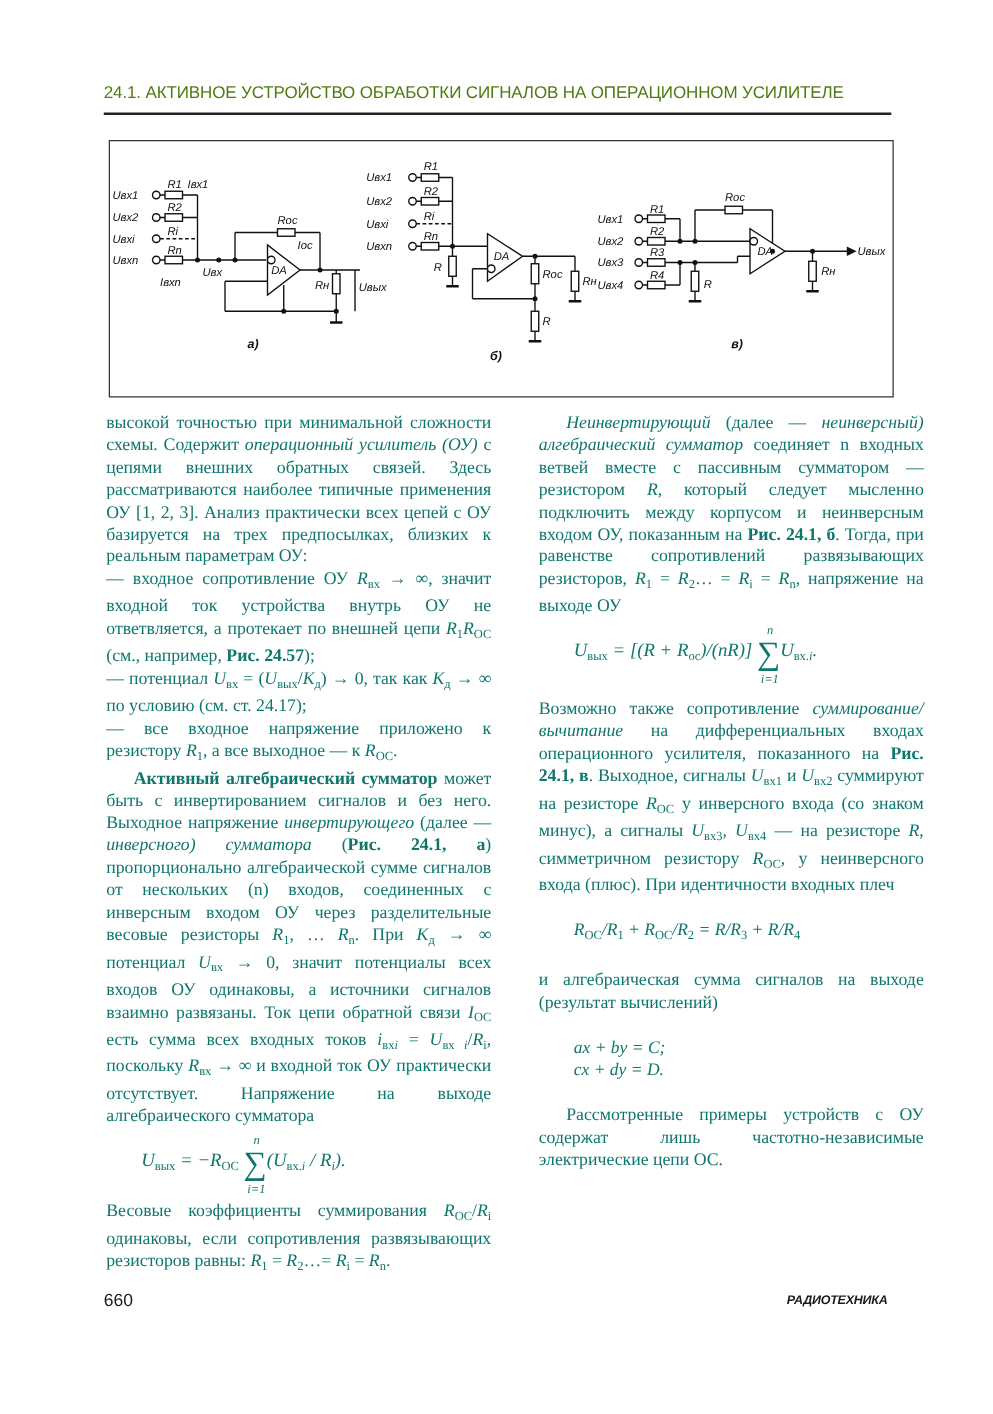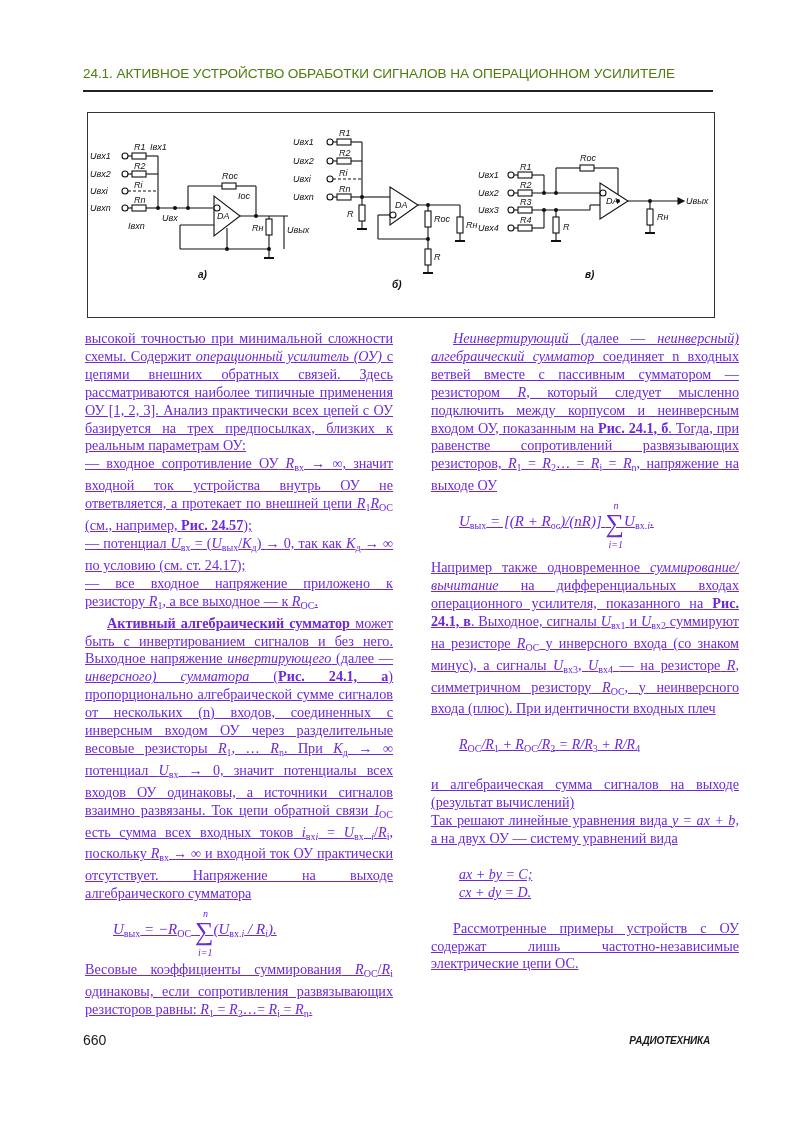--- a/index.html
+++ b/index.html
@@ -2,21 +2,21 @@
 <html><head>
 <meta charset="utf-8">
 <style>
   html, body { margin:0; padding:0; background:#fff; }
   body { width:794px; height:1131px; position:relative; overflow:hidden; color:#1a1a1a; }
   .header { position:absolute; left:83px; top:66px; width:630px; font-family:"Liberation Sans", sans-serif; font-size:13.6px; letter-spacing:-0.1px; color:#4d7c0f; }
   .header-rule { position:absolute; left:83px; top:90px; width:630px; height:2px; background:#222; }
   .figure-box { position:absolute; left:87px; top:112px; width:628px; height:206px; border:1.6px solid #333; box-sizing:border-box; }
   .figure-box svg { position:absolute; left:0; top:0; }
   .caption { position:absolute; left:0; width:100%; top:181px; text-align:center; font-family:"Liberation Serif", serif; font-weight:bold; font-size:13px; }
-  .col { position:absolute; top:330px; width:308px; font-family:"Liberation Serif", serif; font-size:14.2px; line-height:17.9px; text-align:justify; color:#6d28d9;text-decoration:underline; }
+  .col { position:absolute; top:330px; width:308px; font-family:"Liberation Serif", serif; font-size:14.2px; line-height:17.9px; text-align:justify; color:#0f766e; }
   .col.left { left:85px; }
   .col.right { left:431px; }
   .col p { margin:0; }
   .indent { text-indent:22px; }
   .formula { font-family:"Liberation Serif", serif; font-style:italic; font-size:14px; margin:18px 0 18px 28px; text-align:left; }
   .formula.big { font-size:15px; }
   .sub { font-size:10px; vertical-align:-3px; font-style:normal; }
   .i { font-style:italic; }
   .b { font-weight:bold; }
   .sigma { font-size:26px; font-style:normal; vertical-align:-6px; position:relative; }
@@ -289,40 +289,36 @@
     <span class="b">Рис. 24.1, б</span>.
     <span>Тогда, при равенстве сопротивлений развязывающих резисторов,</span>
     <span class="i">R</span><span class="sub">1</span> = <span class="i">R</span><span class="sub">2</span>… = <span class="i">R<span class="sub">i</span></span> = <span class="i">R<span class="sub">n</span></span>,
     <span>напряжение на выходе ОУ</span>
   </p>
   <div class="formula big">
     U<span class="sub">вых</span> = [(R + R<span class="sub">oc</span>)/(nR)]
     <span class="sigma">∑<span class="lim-top">n</span><span class="lim-bot">i=1</span></span>U<span class="sub">вх.<i>i</i></span>.
   </div>
   <p style="margin-top:24px">
-    <span>Например также одновременное</span>
+    <span>Возможно также сопротивление</span>
     <span class="i">суммирование/вычитание</span>
     <span>на дифференциальных входах операционного усилителя, показанного на</span>
     <span class="b">Рис. 24.1, в</span>.
     <span>Выходное, сигналы</span> <span class="i">U</span><span class="sub">вх1</span>
     <span>и</span> <span class="i">U</span><span class="sub">вх2</span>
     <span>суммируют на резисторе</span> <span class="i">R</span><span class="sub">OC</span>
     <span>у инверсного входа (со знаком минус), а сигналы</span> <span class="i">U</span><span class="sub">вх3</span>, <span class="i">U</span><span class="sub">вх4</span>
     <span>— на резисторе</span> <span class="i">R</span>,
     <span>симметричном резистору</span> <span class="i">R</span><span class="sub">OC</span>,
     <span>у неинверсного входа (плюс). При идентичности входных плеч</span>
   </p>
   <div class="formula">
     R<span class="sub">OC</span>/R<span class="sub">1</span> + R<span class="sub">OC</span>/R<span class="sub">2</span> = R/R<span class="sub">3</span> + R/R<span class="sub">4</span>
   </div>
   <p>и алгебраическая сумма сигналов на выходе (результат вычислений)</p>
-  <p>
-    <span>Так решают линейные уравнения вида</span> <span class="i">y = ax + b,</span>
-    <span>а на двух ОУ — систему уравнений вида</span>
-  </p>
   <div class="formula">
     <span>ax + by = C;</span><br>
     <span>cx + dy = D.</span>
   </div>
   <p class="indent">Рассмотренные примеры устройств с ОУ содержат лишь частотно-независимые электрические цепи ОС.</p>
 </div>
 
 <div class="footer-page">660</div>
 <div class="footer-title">РАДИОТЕХНИКА</div>
 

